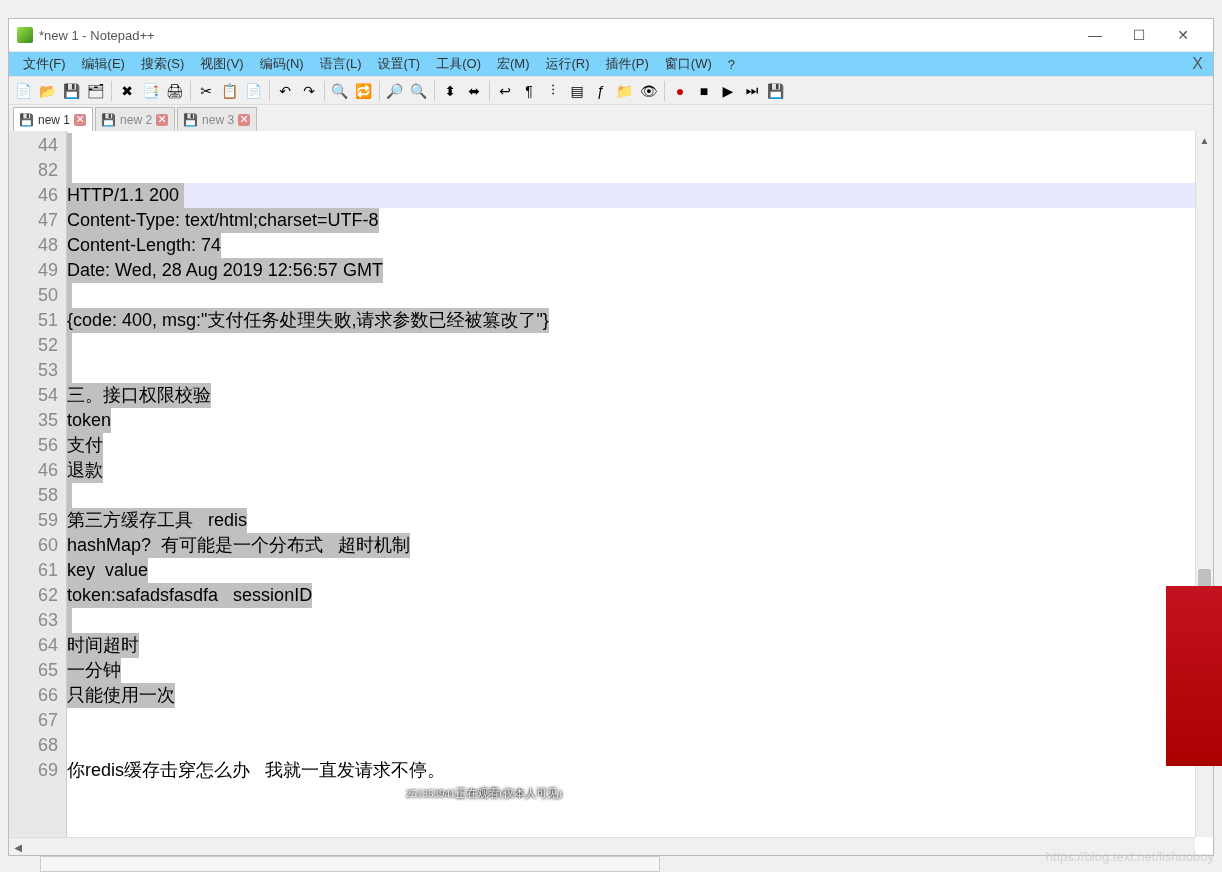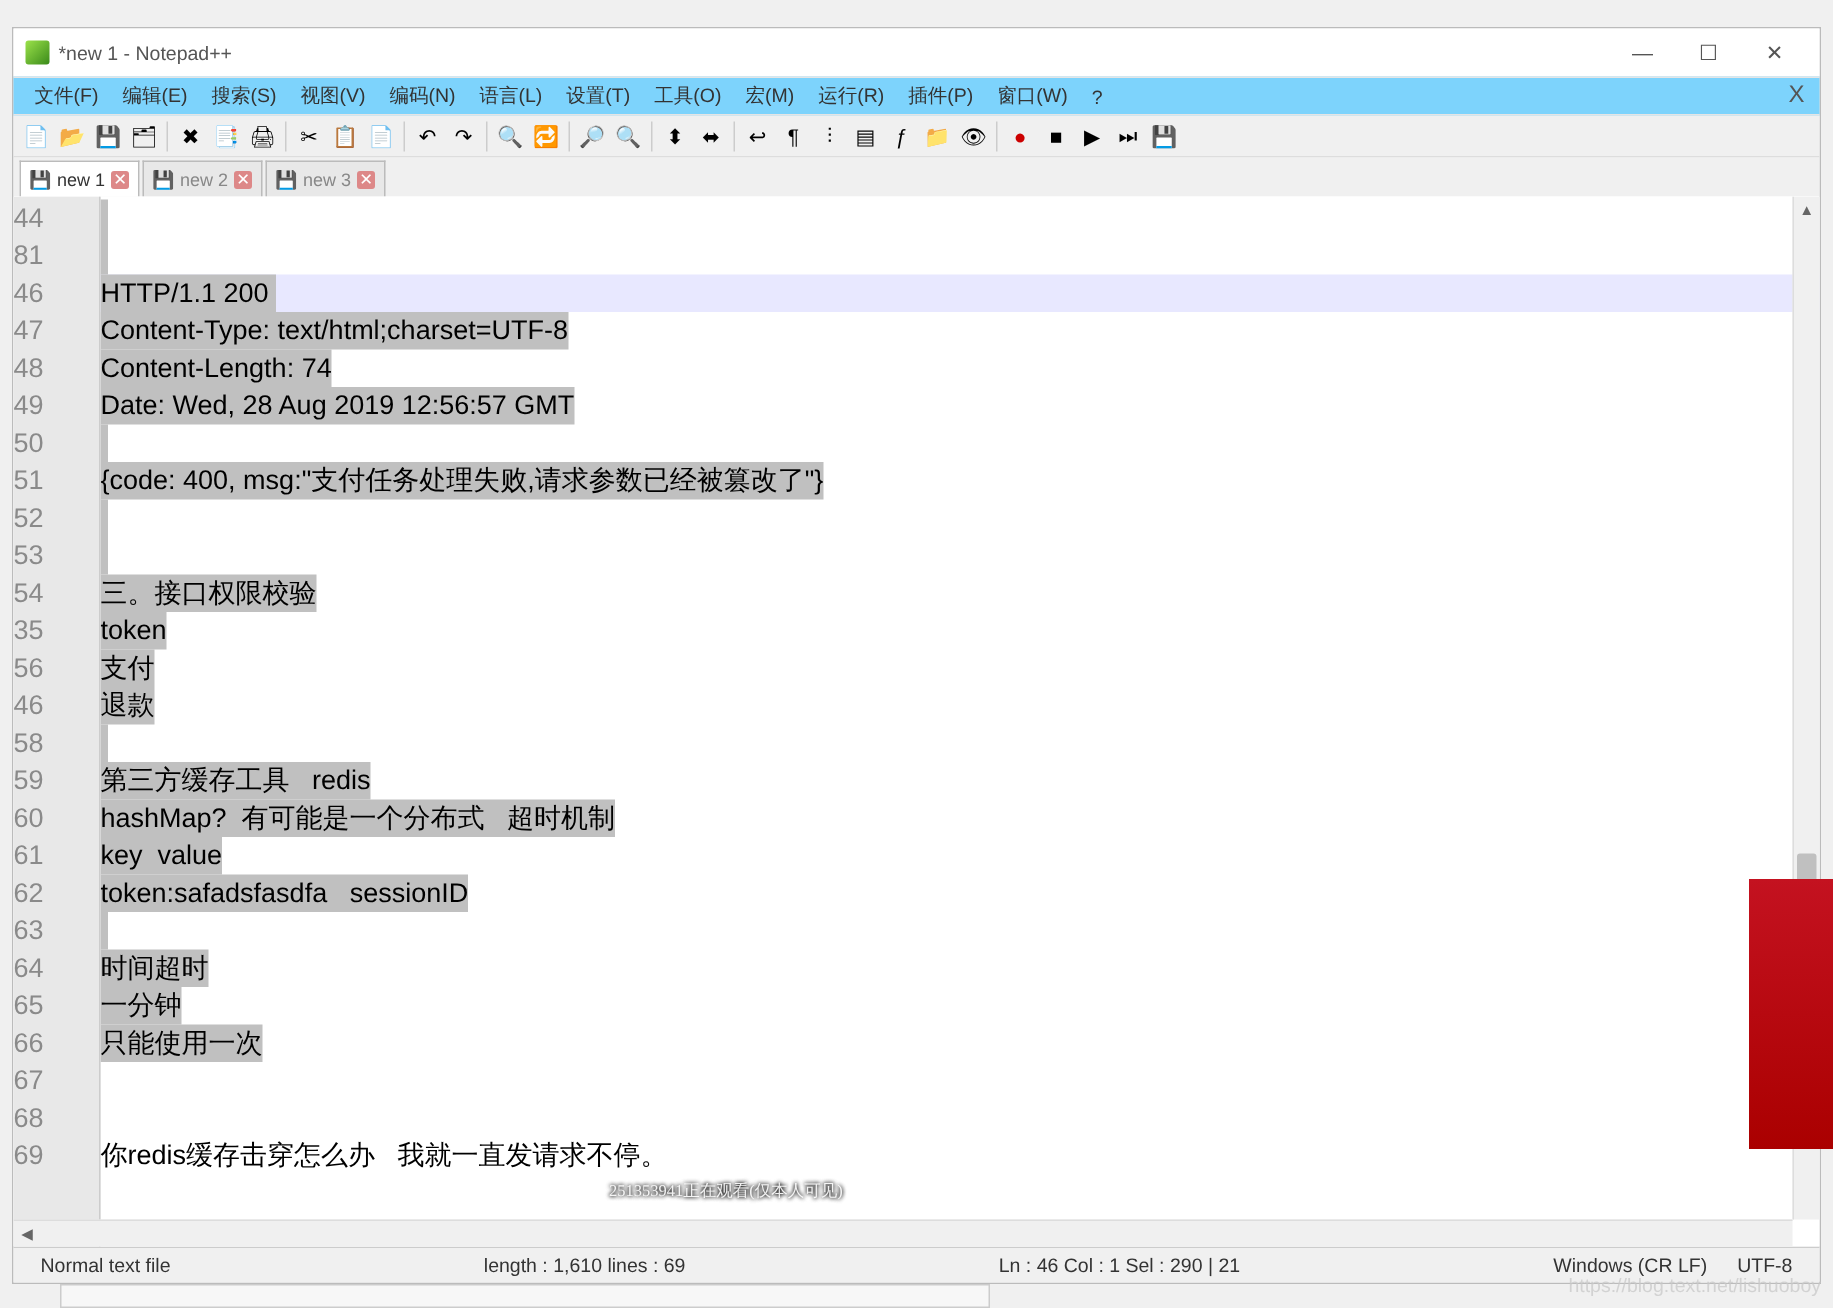--- a/index.html
+++ b/index.html
@@ -17,21 +17,21 @@
 .tool-btn { width: 22px; height: 22px; display: flex; align-items: center; justify-content: center; font-size: 14px; cursor: pointer; border: 1px solid transparent; border-radius: 2px; }
 .tool-sep { width: 1px; height: 20px; background: #ccc; margin: 0 2px; }
 .tabbar { height: 26px; display: flex; align-items: flex-end; padding: 0 4px 0 4px; background: #f0f0f0; gap: 2px; }
 .tab { display: flex; align-items: center; height: 24px; padding: 0 6px; background: #e8e8e8; border: 1px solid #bbb; border-bottom: none; font-size: 12px; color: #888; cursor: pointer; }
 .tab.active { background: #fff; color: #333; }
 .tab .tab-icon { width: 14px; height: 14px; margin-right: 4px; display: inline-flex; align-items: center; justify-content: center; font-size: 12px; }
 .tab .tab-icon.save-red { color: #c00; }
 .tab .tab-icon.save-blue { color: #2b6ab5; }
 .tab .close-x { margin-left: 4px; width: 12px; height: 12px; font-size: 11px; display: inline-flex; align-items: center; justify-content: center; background: #d88; color: #fff; border-radius: 2px; }
 .editor-area { flex: 1; display: flex; background: #fff; position: relative; overflow: hidden; }
-.gutter { width: 58px; background: #e8e8e8; border-right: 1px solid #ccc; font-family: Consolas, monospace; font-size: 18px; color: #8a8a8a; text-align: left; padding-right: 8px; padding-top: 2px; }
+.gutter { width: 58px; background: #e8e8e8; border-right: 1px solid #ccc; font-family: Consolas, monospace; font-size: 18px; color: #8a8a8a; text-align: right; padding-right: 8px; padding-top: 2px; }
 .gutter .ln { height: 25px; line-height: 25px; }
 .code { flex: 1; font-family: Consolas, "Courier New", monospace; font-size: 18px; line-height: 25px; color: #000000; padding-top: 2px; padding-left: 0; white-space: pre; overflow-x: auto; }
 .code .row { height: 25px; display: flex; align-items: center; }
 .code .row.current { background: #e8e8ff; }
 .code .seg { background: #c0c0c0; display: inline; padding: 0; }
 .scroll-v { position: absolute; right: 0; top: 0; bottom: 18px; width: 18px; background: #f0f0f0; border-left: 1px solid #ddd; }
 .scroll-v .arrow { height: 18px; display: flex; align-items: center; justify-content: center; font-size: 10px; color: #666; cursor: pointer; }
 .scroll-v .track { position: absolute; top: 18px; bottom: 0; left: 0; right: 0; }
 .scroll-v .thumb { position: absolute; left: 2px; right: 2px; top: 0; height: 40px; background: #c0c0c0; border-radius: 2px; }
 .scroll-h { position: absolute; left: 0; right: 18px; bottom: 0; height: 18px; background: #f0f0f0; border-top: 1px solid #ddd; }
@@ -131,21 +131,21 @@
       <div class="tab">
         <span class="tab-icon save-blue">💾</span>
         <span>new 3</span>
         <span class="close-x">✕</span>
       </div>
     </div>
 
   <div class="editor-area">
     <div class="gutter">
         <div class="ln">44</div>
-        <div class="ln">81</div>
+        <div class="ln">82</div>
         <div class="ln">46</div>
         <div class="ln">47</div>
         <div class="ln">48</div>
         <div class="ln">49</div>
         <div class="ln">50</div>
         <div class="ln">51</div>
         <div class="ln">52</div>
         <div class="ln">53</div>
         <div class="ln">54</div>
         <div class="ln">35</div>
@@ -169,29 +169,19 @@
       <div class="arrow">▲</div>
       <div class="track">
         <div class="thumb" style="top:420px;height:120px"></div>
       </div>
     </div>
     <div class="scroll-h">
       <div class="arrow">◀</div>
     </div>
   </div>
 
-  <div class="statusbar">
-    <div class="panel">Normal text file</div>
-    <div class="flex"></div>
-    <div class="panel">length : 1,610    lines : 69</div>
-    <div class="flex"></div>
-    <div class="panel">Ln : 46    Col : 1    Sel : 290 | 21</div>
-    <div class="flex"></div>
-    <div class="panel">Windows (CR LF)</div>
-    <div class="panel">UTF-8</div>
-  </div>
 
 </div>
 
 <div class="red-banner"></div>
 <div class="bottom-strip"></div>
 <div class="watermark-overlay">251353941正在观看(仅本人可见)</div>
 <div class="watermark-br">https://blog.text.net/lishuoboy</div>
 
 </body></html>

